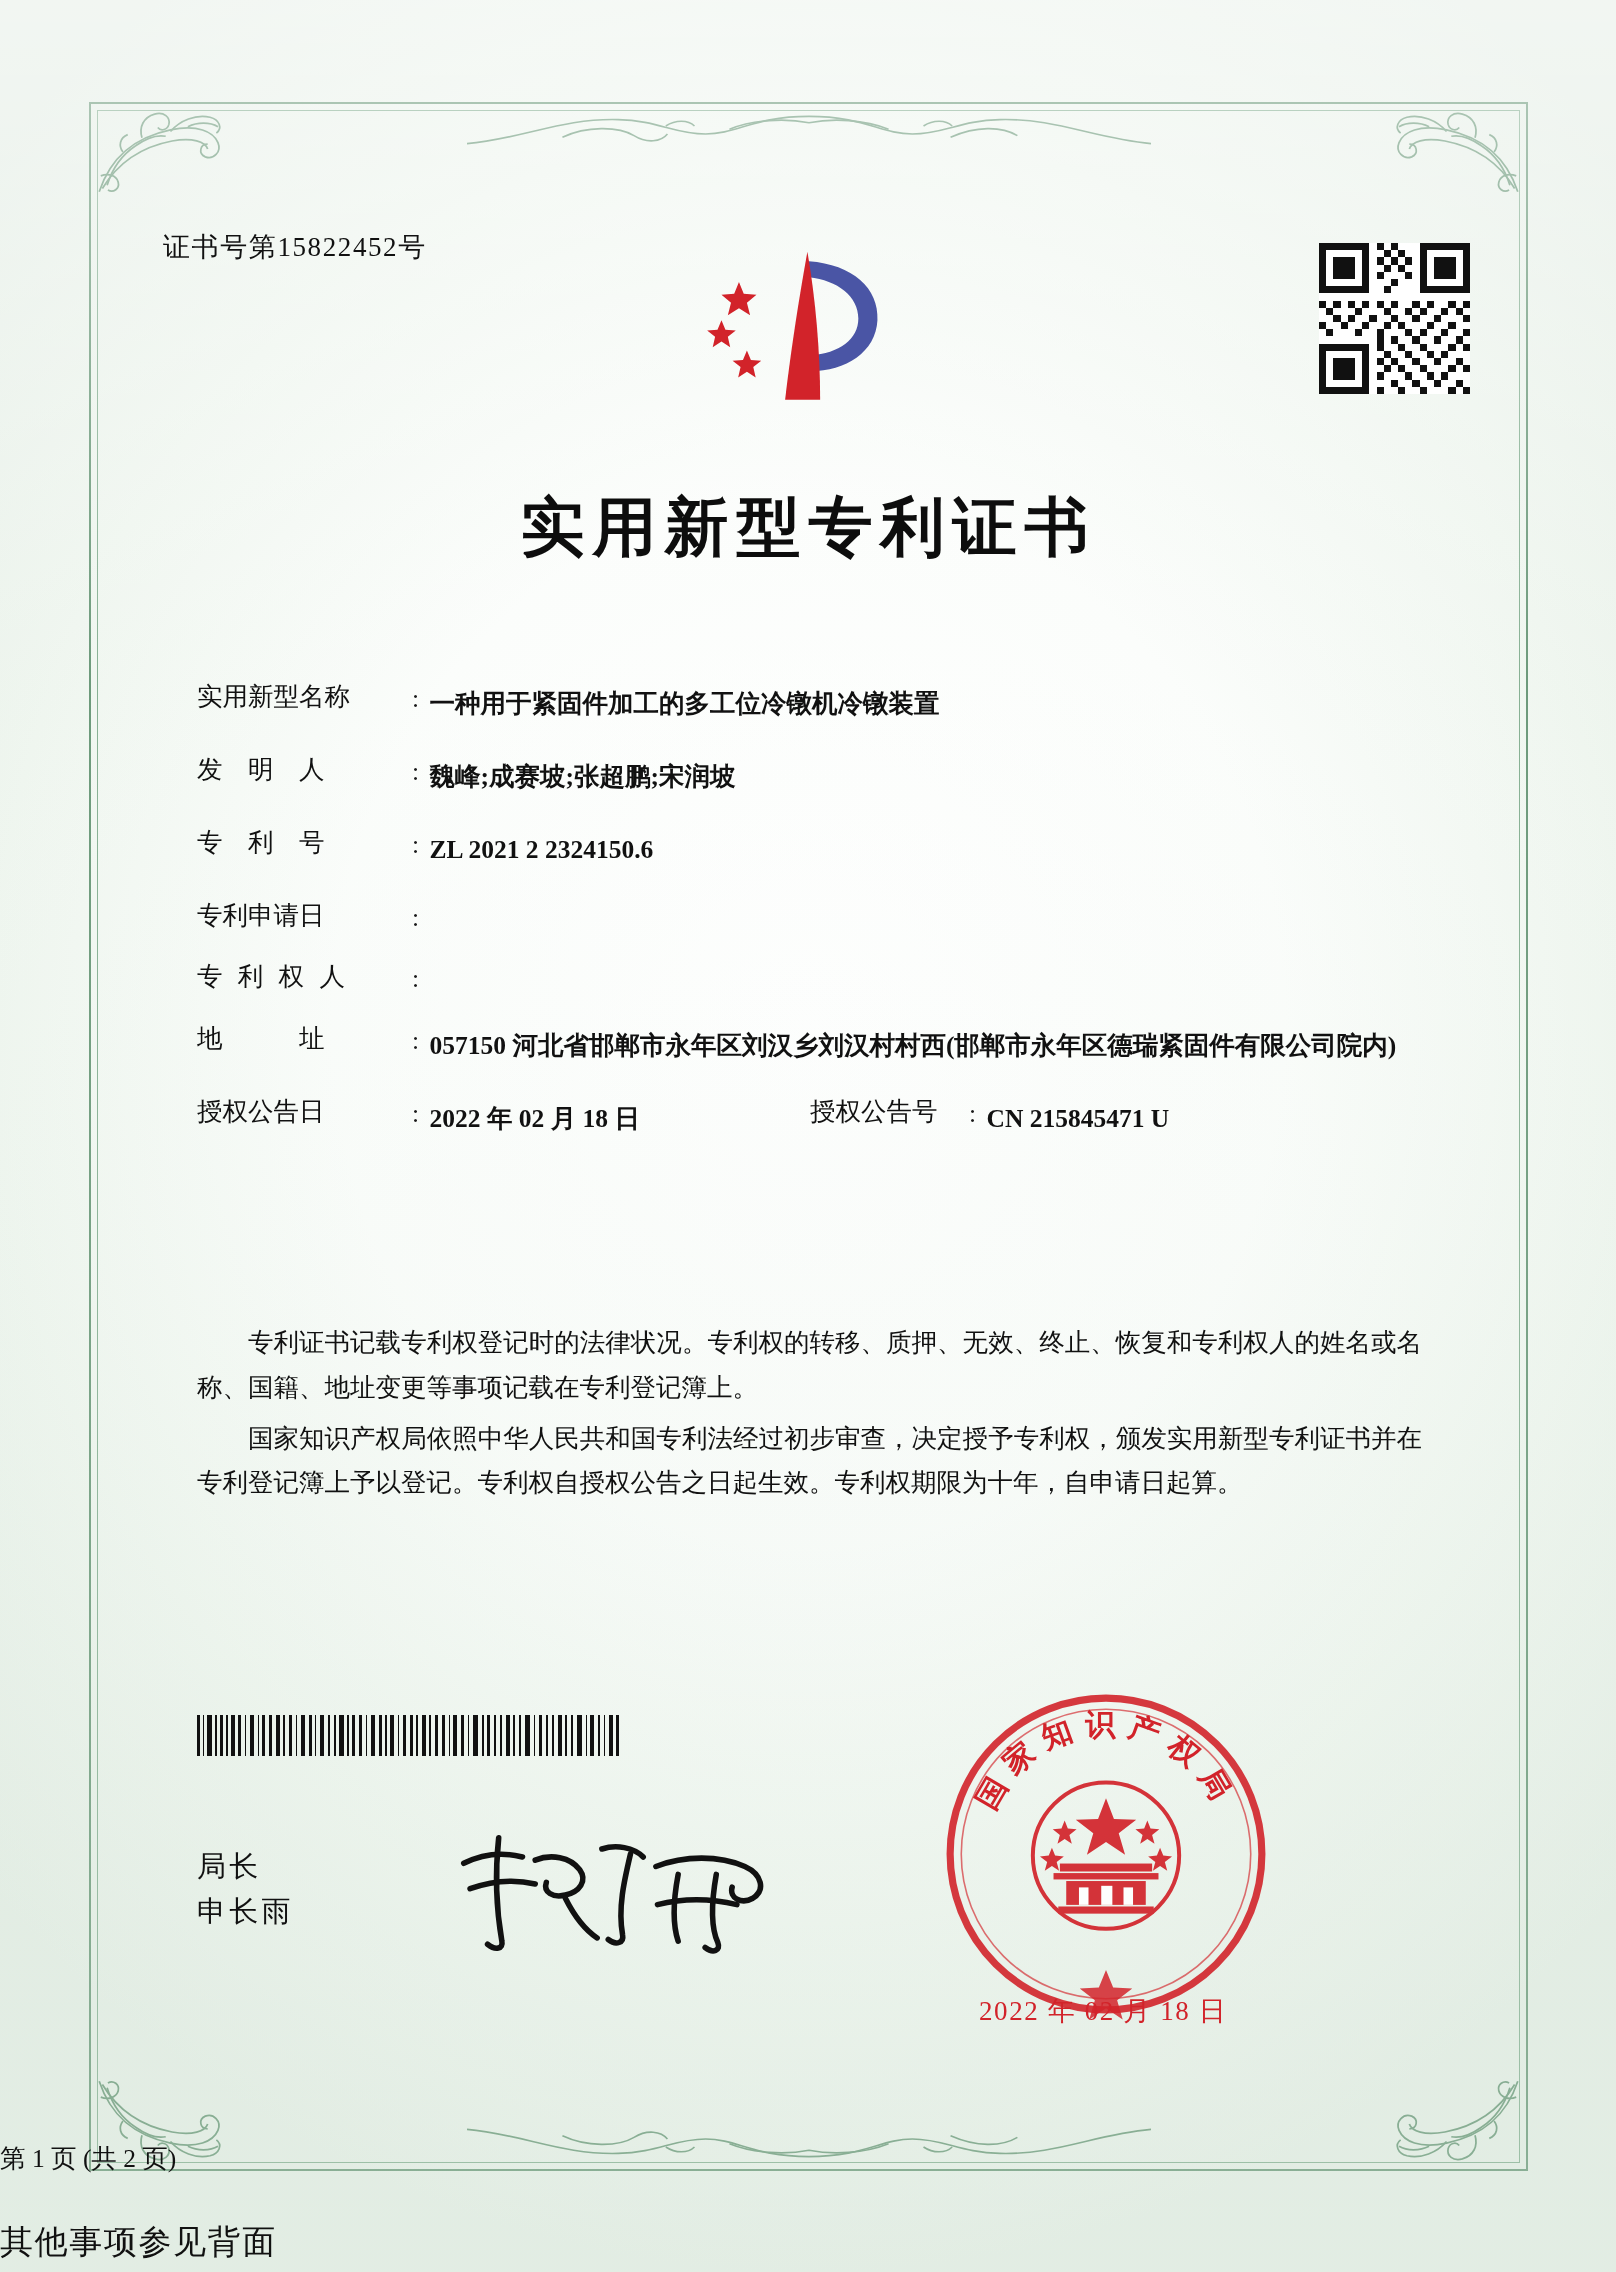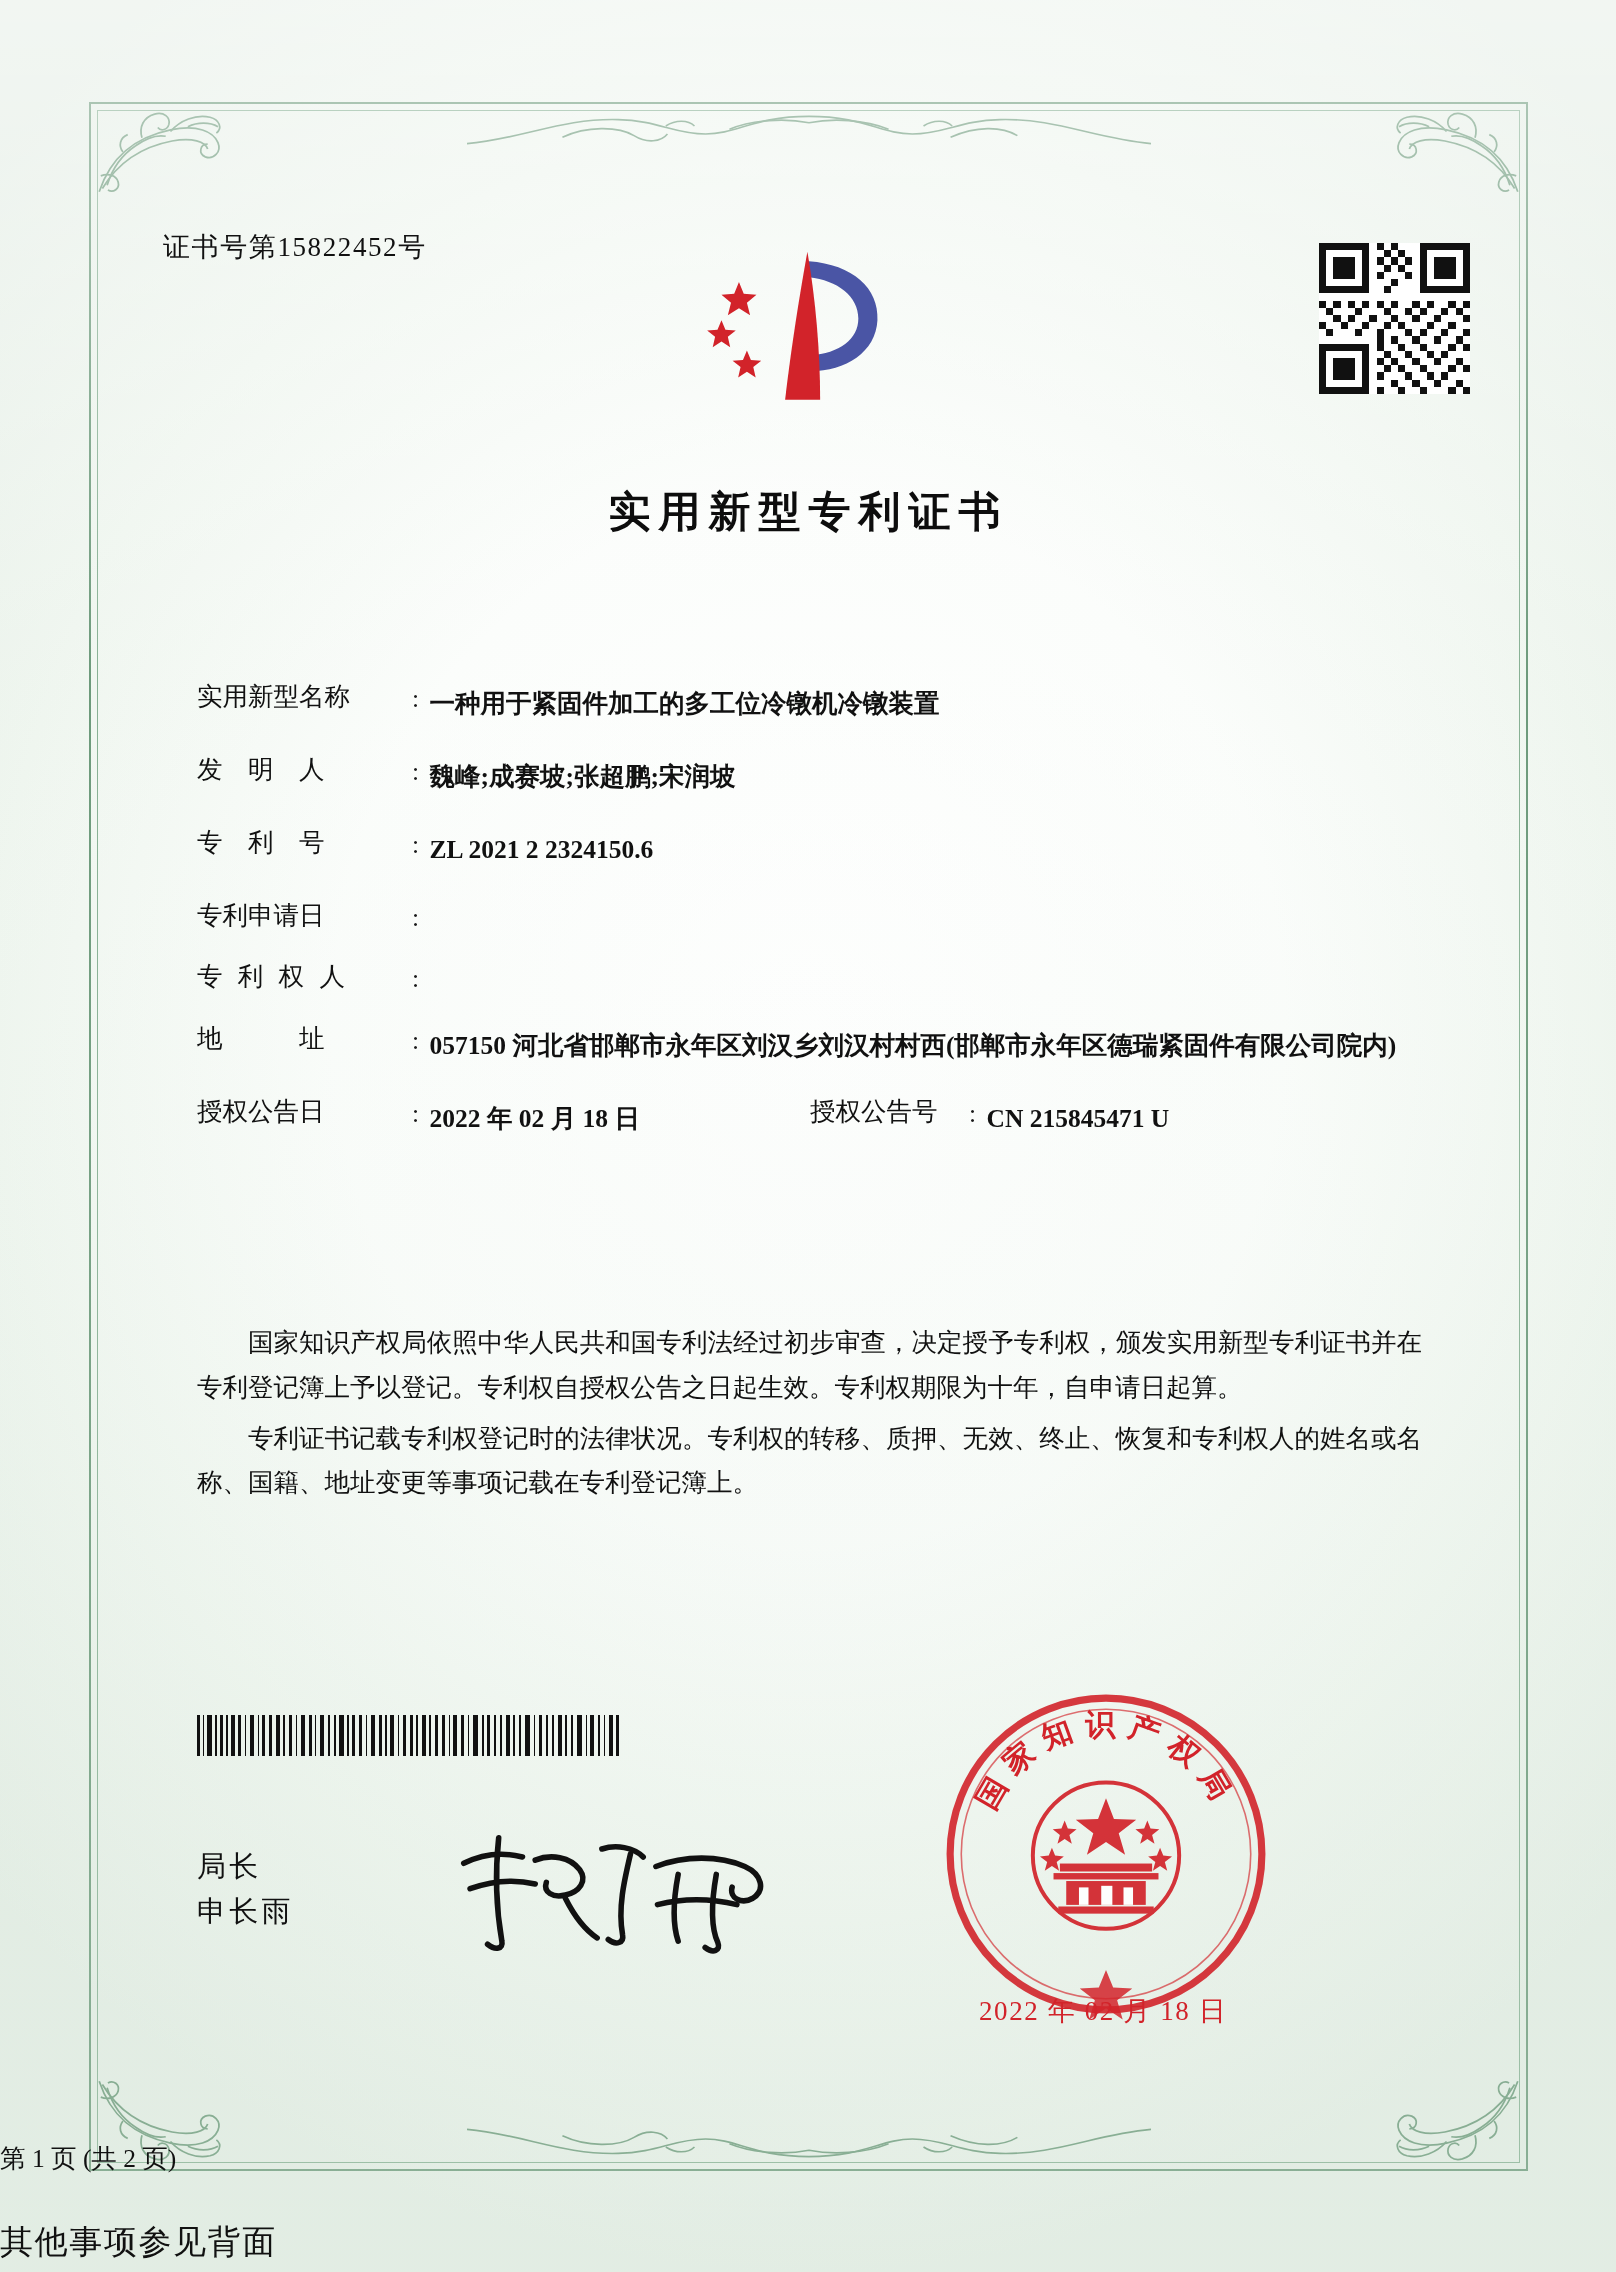--- a/index.html
+++ b/index.html
@@ -110,21 +110,21 @@
     height: 151px;
   }
 
   
   .title {
     position: absolute;
     left: 0;
     right: 0;
     top: 484px;
     text-align: center;
-    font-size: 42px;
+    font-size: 64px;
     font-weight: bold;
     letter-spacing: 8px;
     color: #0d0d0d;
     font-family: Liberation Sans, sans-serif;
   }
 
   
   .fields {
     position: absolute;
     left: 197px;
@@ -529,22 +529,22 @@
       <span class="dual-right">
         <span class="field-label">授权公告号</span>
         <span class="field-colon">:</span>
         <span class="field-value">CN 215845471 U</span>
       </span>
     </div>
 
   </div>
 
   <div class="paragraphs">
+    <p>专利证书记载专利权登记时的法律状况。专利权的转移、质押、无效、终止、恢复和专利权人的姓名或名称、国籍、地址变更等事项记载在专利登记簿上。</p>
     <p>国家知识产权局依照中华人民共和国专利法经过初步审查，决定授予专利权，颁发实用新型专利证书并在专利登记簿上予以登记。专利权自授权公告之日起生效。专利权期限为十年，自申请日起算。</p>
-    <p>专利证书记载专利权登记时的法律状况。专利权的转移、质押、无效、终止、恢复和专利权人的姓名或名称、国籍、地址变更等事项记载在专利登记簿上。</p>
   </div>
 
   <div class="barcode">
     <svg viewBox="0 0 530 52" width="422" height="41" preserveAspectRatio="none" shape-rendering="crispEdges" xmlns="http://www.w3.org/2000/svg">
       <rect width="530" height="52" fill="#ffffff" opacity="0"></rect>
       <g fill="#111111">
         <rect x="0" y="0" width="4" height="52"></rect>
           <rect x="7" y="0" width="2" height="52"></rect>
         <rect x="13" y="0" width="6" height="52"></rect>
           <rect x="23" y="0" width="2" height="52"></rect>

